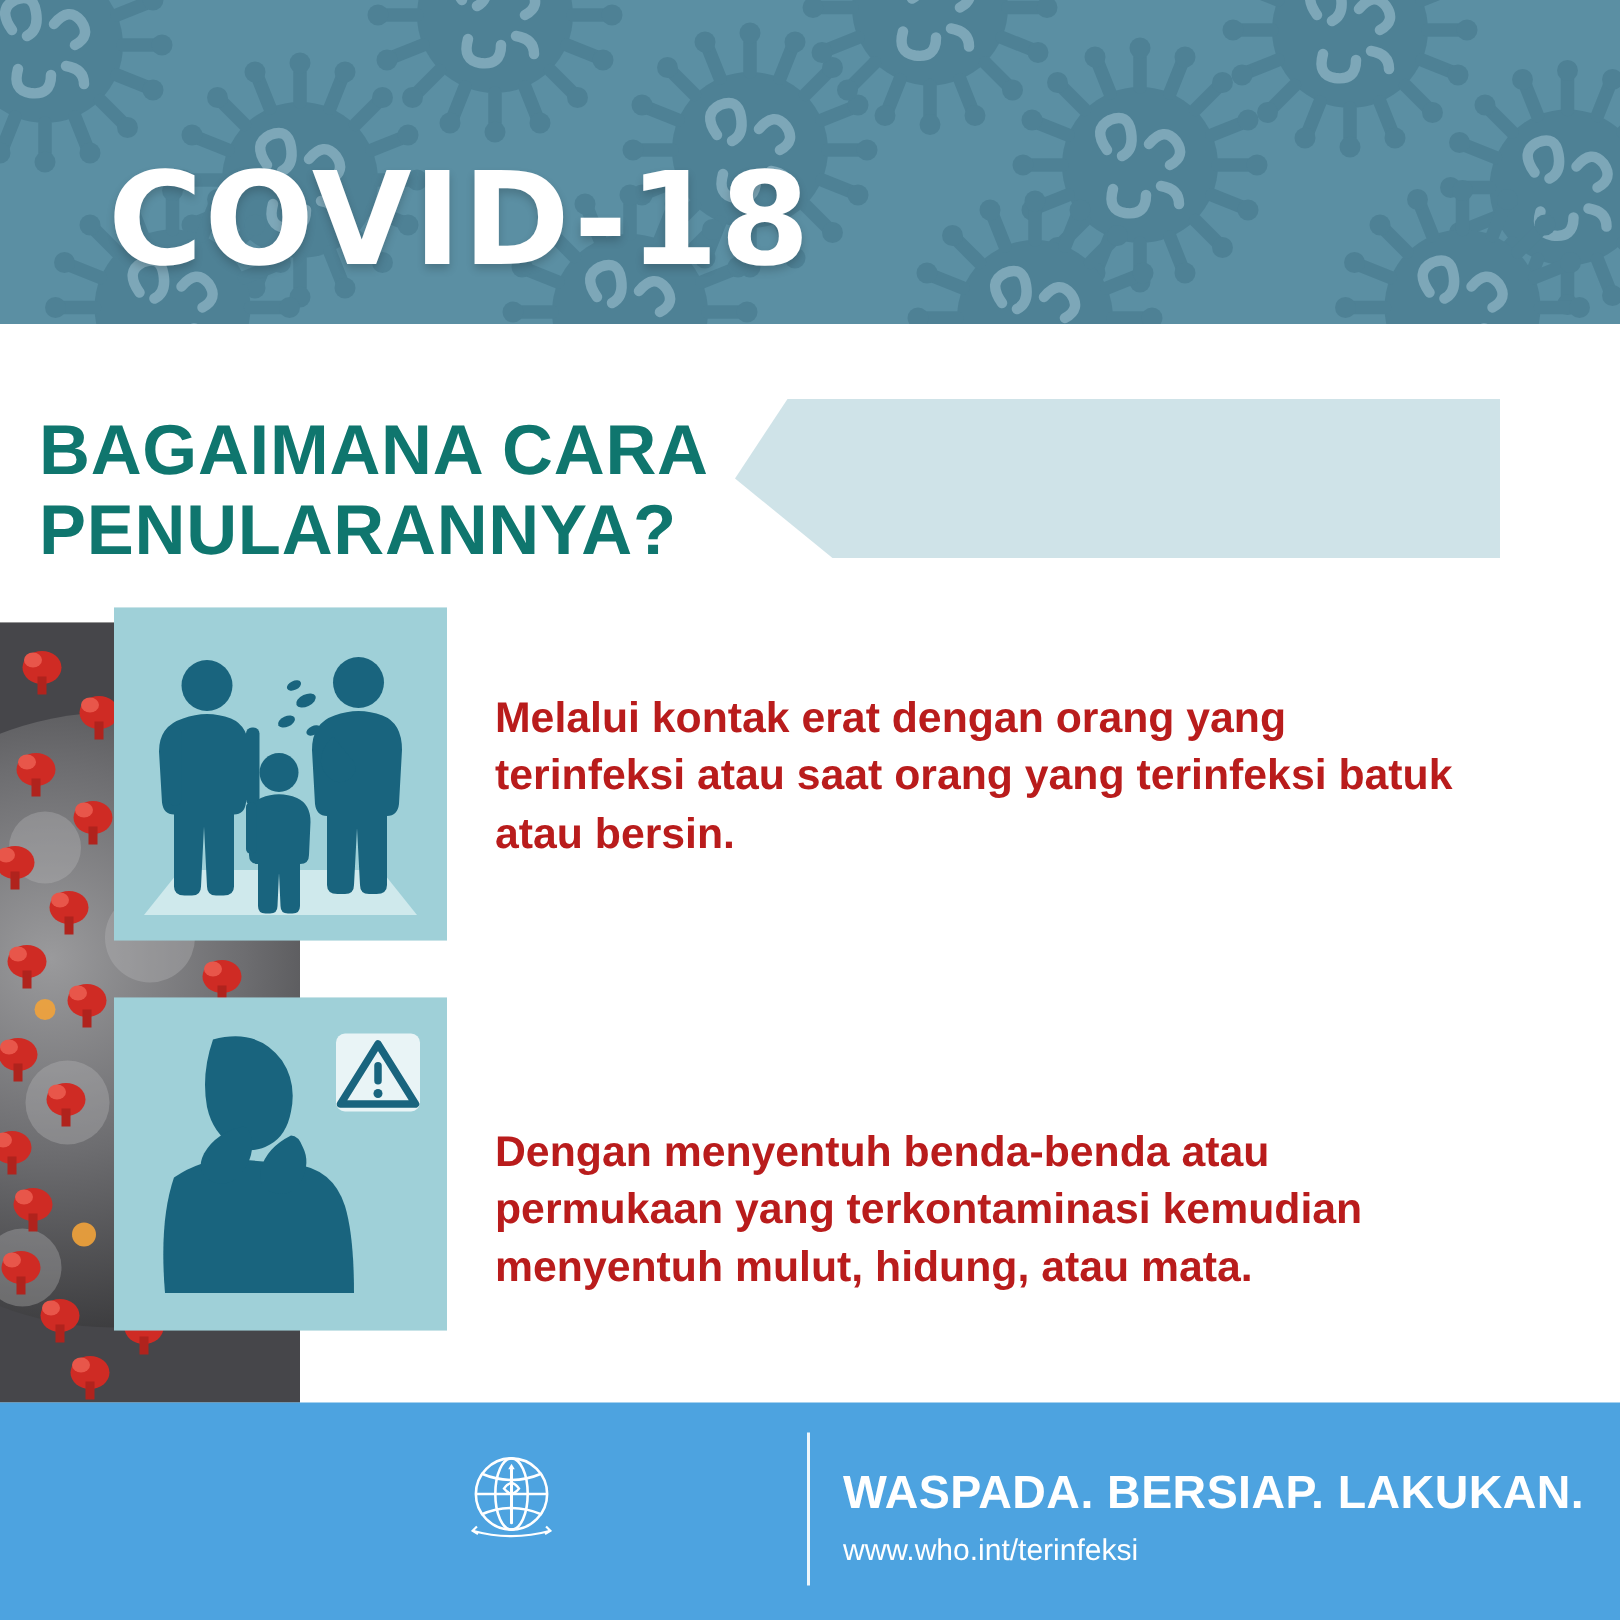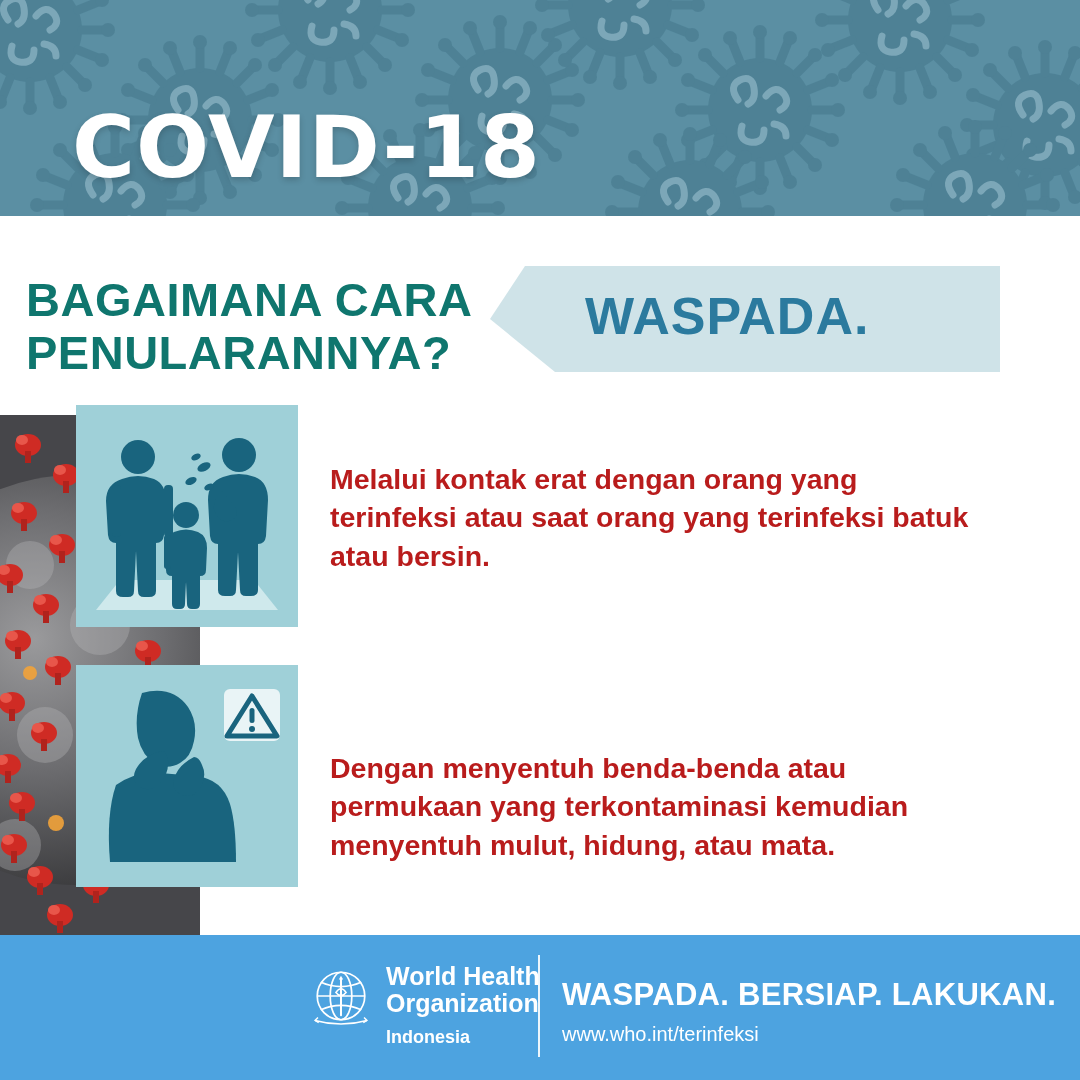--- a/index.html
+++ b/index.html
@@ -269,21 +269,20 @@
         <use href="#virus" x="690" y="212"></use>
         <use href="#virus" x="975" y="205"></use>
       </g>
     </svg>
     <div class="header-title">COVID-18</div>
   </div>
 
   <div class="band">
     <div class="band-bg2"></div>
     <div class="question">BAGAIMANA CARA PENULARANNYA?</div>
-    <div class="waspada">WASPADA.</div>
   </div>
 
   <div class="virus-photo">
     <svg width="200" height="520" viewBox="0 0 200 520">
       <defs>
         <radialGradient id="core" cx="40%" cy="40%" r="70%">
           <stop offset="0%" stop-color="#9a9a9c"></stop>
           <stop offset="45%" stop-color="#6d6d70"></stop>
           <stop offset="100%" stop-color="#2e2e30"></stop>
         </radialGradient>
@@ -410,23 +409,18 @@
       <g fill="none" stroke="#ffffff" stroke-width="2.2">
         <path d="M 43 45 q 7 -10 14 0 q -7 9 -14 0 z"></path>
         <path d="M 50 52 l 0 14"></path>
       </g>
       <g fill="none" stroke="#ffffff" stroke-width="2">
         <path d="M 14 84 q 36 10 72 0"></path>
         <path d="M 18 80 l -4 4 l 5 3"></path>
         <path d="M 82 80 l 4 4 l -5 3"></path>
       </g>
     </svg>
-    <div class="who-text">
-      <div class="who-line1">World Health</div>
-      <div class="who-line2">Organization</div>
-      <div class="who-country">Indonesia</div>
-    </div>
     <div class="footer-divider"></div>
     <div class="slogan">WASPADA. BERSIAP. LAKUKAN.</div>
     <div class="url">www.who.int/terinfeksi</div>
   </div>
 
 </div>
 
 </body></html>

